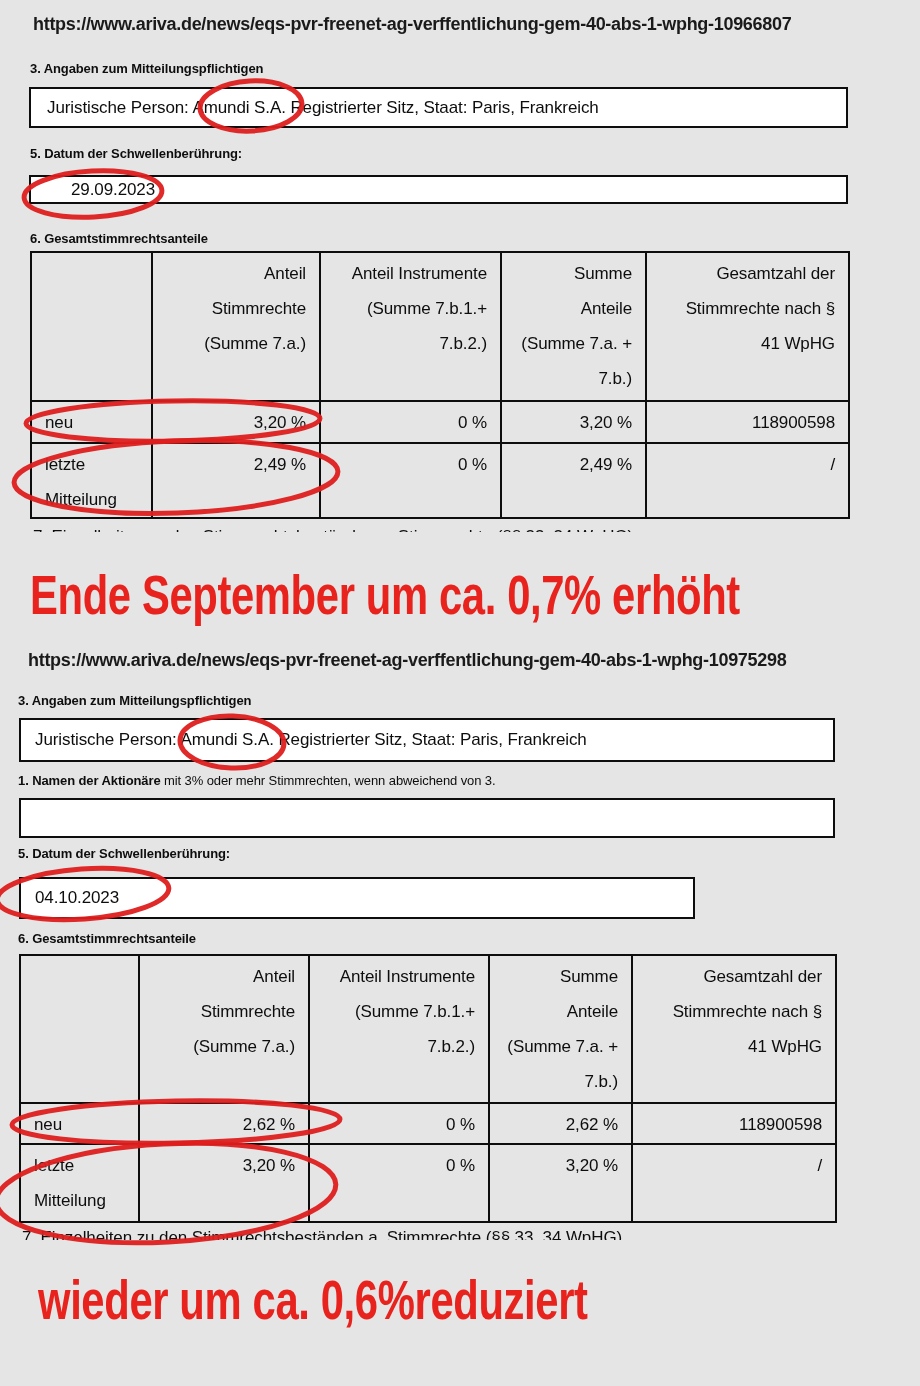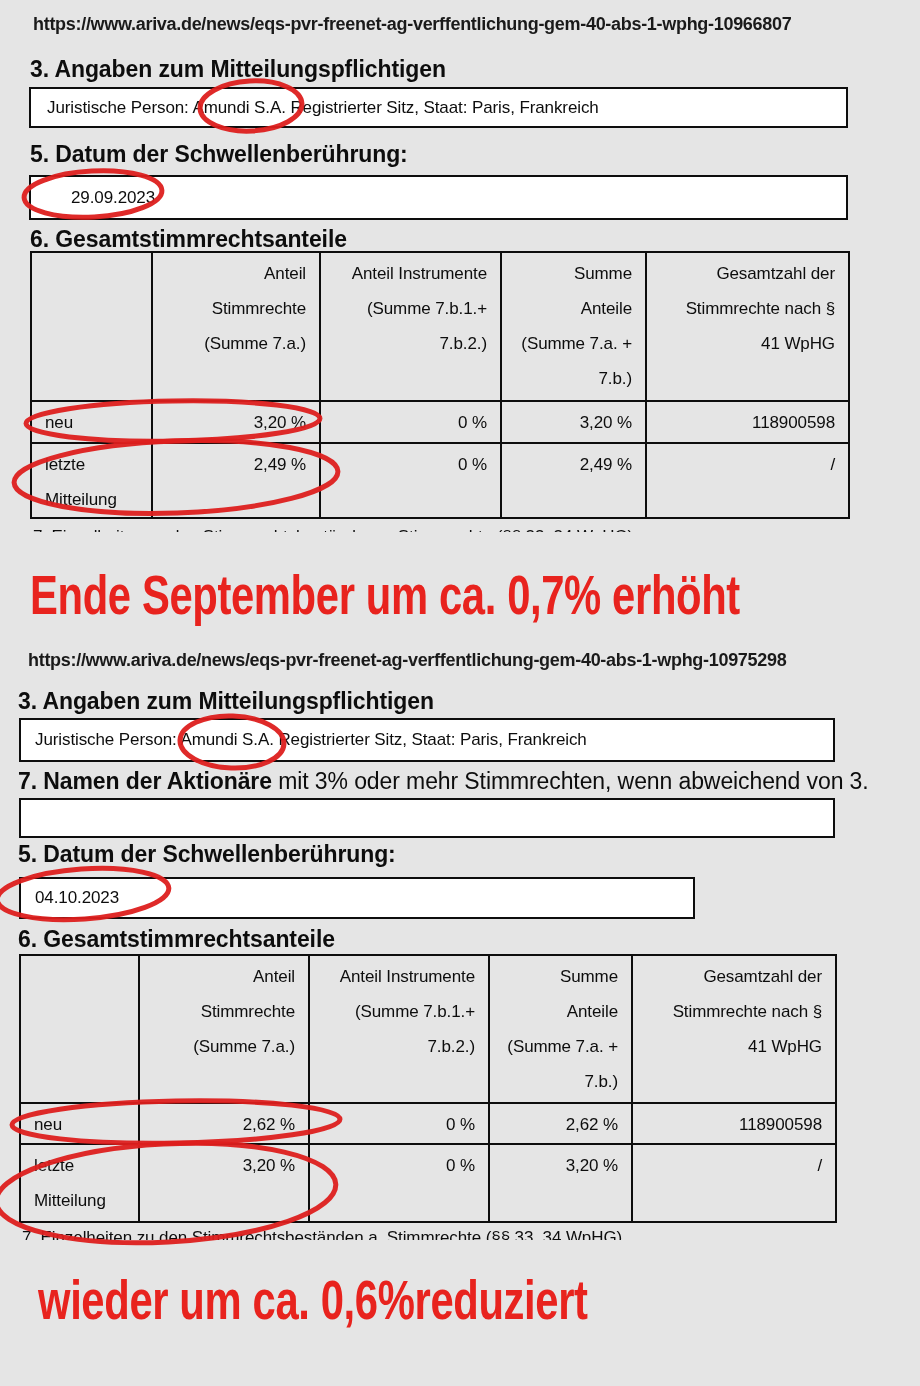--- a/index.html
+++ b/index.html
@@ -5,21 +5,21 @@
   html,body{margin:0;padding:0;background:#fff;}
   .page{
     position:relative;width:920px;height:1386px;background:#e5e5e5;overflow:hidden;
     font-family:Liberation Sans, sans-serif;color:#111;
   }
   .abs{position:absolute;}
   .url{
     font-size:18px;font-weight:700;letter-spacing:-0.3px;color:#1a1a1a;white-space:nowrap;
   }
   .h{
-    font-size:23px;font-weight:700;color:#0d0d0d;line-height:20px;white-space:nowrap;letter-spacing:-0.1px;
+    font-size:13px;font-weight:700;color:#0d0d0d;line-height:20px;white-space:nowrap;letter-spacing:-0.1px;
   }
   .h .reg{font-weight:400;}
   .box{
     border:2px solid #0d0d0d;background:#fff;display:flex;align-items:center;
     font-size:17px;color:#0d0d0d;letter-spacing:-0.1px;white-space:nowrap;box-sizing:border-box;
   }
   table.vt{
     position:absolute;border-collapse:collapse;table-layout:fixed;
     font-size:17px;color:#0d0d0d;letter-spacing:-0.1px;border-radius:32px;
   }
@@ -47,21 +47,21 @@
   <div class="abs url" style="left:33px;top:14px;">https://www.ariva.de/news/eqs-pvr-freenet-ag-verffentlichung-gem-40-abs-1-wphg-10966807</div>
 
   <div class="abs h" style="left:30px;top:59px;">3. Angaben zum Mitteilungspflichtigen</div>
 
   <div class="abs box" style="left:29px;top:87px;width:819px;height:41px;padding-left:16px;">
     <span>Juristische Person: Amundi S.A. Registrierter Sitz, Staat: Paris, Frankreich</span>
   </div>
 
   <div class="abs h" style="left:30px;top:144px;">5. Datum der Schwellenberührung:</div>
 
-  <div class="abs box" style="left:29px;top:175px;width:819px;height:45px;padding-left:40px;">
+  <div class="abs box" style="left:29px;top:175px;width:819px;height:29px;padding-left:40px;">
     <span>29.09.2023</span>
   </div>
 
   <div class="abs h" style="left:30px;top:229px;">6. Gesamtstimmrechtsanteile</div>
 
   <table class="vt" style="left:30px;top:251px;width:818px;">
     <colgroup>
         <col style="width:121px">
         <col style="width:168px">
         <col style="width:181px">
@@ -111,21 +111,21 @@
 
   <div class="abs url" style="left:28px;top:650px;">https://www.ariva.de/news/eqs-pvr-freenet-ag-verffentlichung-gem-40-abs-1-wphg-10975298</div>
 
   <div class="abs h" style="left:18px;top:691px;">3. Angaben zum Mitteilungspflichtigen</div>
 
   <div class="abs box" style="left:19px;top:718px;width:816px;height:44px;padding-left:14px;">
     <span>Juristische Person: Amundi S.A. Registrierter Sitz, Staat: Paris, Frankreich</span>
   </div>
 
   <div class="abs h" style="left:18px;top:771px;">
-    <span>7. Namen der Aktionäre</span><span class="reg"> mit 3% oder mehr Stimmrechten, wenn abweichend von 3.</span>
+    <span>1. Namen der Aktionäre</span><span class="reg"> mit 3% oder mehr Stimmrechten, wenn abweichend von 3.</span>
   </div>
 
   <div class="abs box" style="left:19px;top:798px;width:816px;height:40px;"></div>
 
   <div class="abs h" style="left:18px;top:844px;">5. Datum der Schwellenberührung:</div>
 
   <div class="abs box" style="left:19px;top:877px;width:676px;height:42px;padding-left:14px;">
     <span>04.10.2023</span>
   </div>
 

